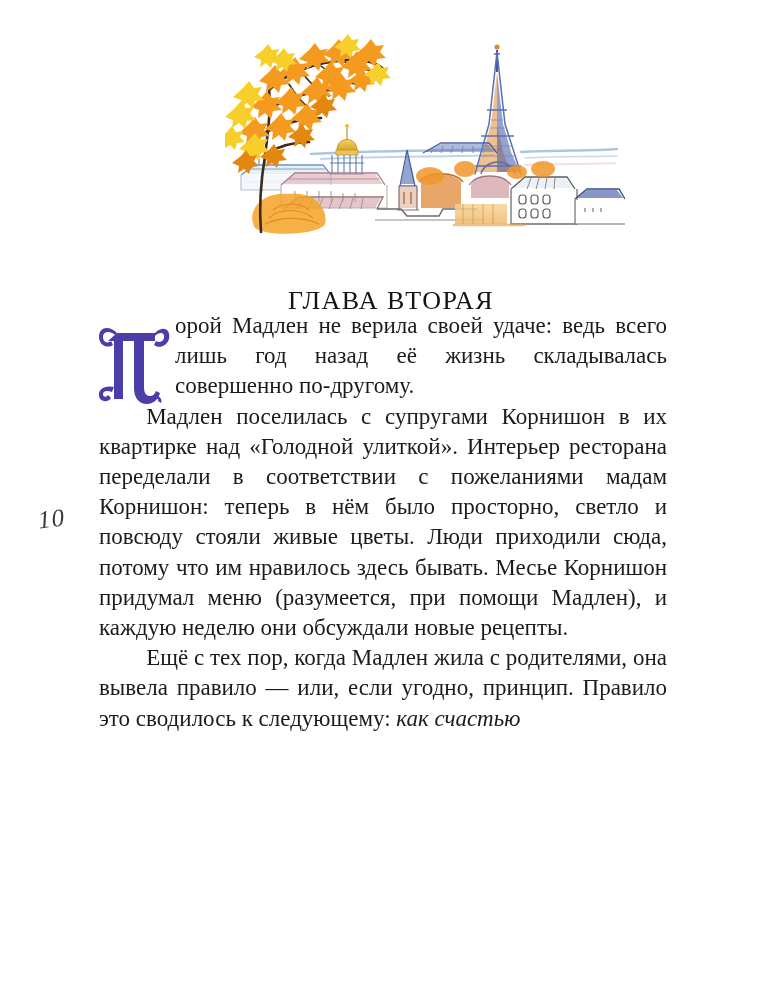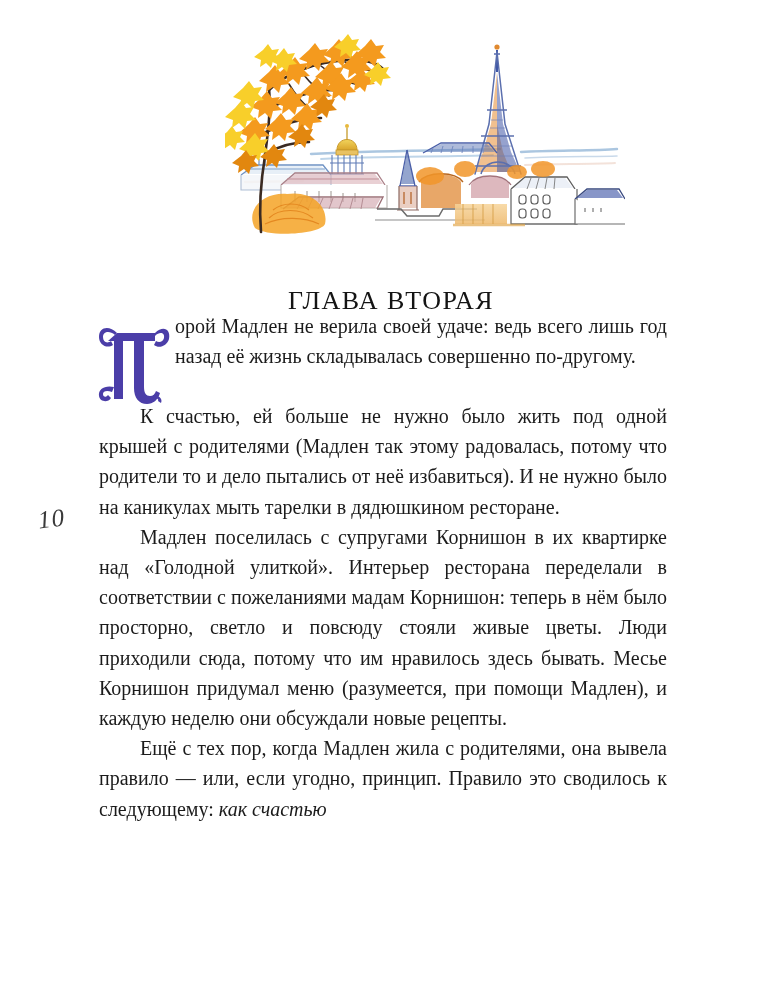--- a/index.html
+++ b/index.html
@@ -67,21 +67,21 @@
 
   
   .textblock {
     position: absolute;
     left: 99px;
     top: 311px;
     width: 568px;
   }
   .textblock p {
     margin: 0;
-    font-size: 20px;
+    font-size: 23px;
     line-height: 30.2px;
     text-align: justify;
     text-justify: inter-word;
     text-indent: 2.05em;
     hyphens: manual;
   }
   .textblock p.no-indent {
     text-indent: 0;
   }
   .textblock p + p {
@@ -379,23 +379,20 @@
 
             <path d="M17 72 C8 70, 1 74, 2 81 C3 87, 11 88, 14 83 l-3 -3 c-2 3 -5 2 -5 -1 0 -3 4 -4 9 -2 z"></path>
 
             <path d="M56 80 C62 80, 66 84, 64 88 l-3 -2 c1 -2 -1 -3 -4 -3 z"></path>
           </g>
         </svg>
       </span>
       <span>орой Мадлен не верила своей удаче: ведь всего лишь год назад её жизнь складывалась совершенно по-другому.</span>
     </p>
 
-    <p>
-      <span>К счастью, ей больше не нужно было жить под одной крышей с родителями (Мадлен так этому радовалась, потому что родители то и дело пытались от неё избавиться). И не нужно было на каникулах мыть тарелки в дядюшкином ресторане.</span>
-    </p>
 
     <p>
       <span>Мадлен поселилась с супругами Корнишон в их квартирке над «Голодной улиткой». Интерьер ресторана переделали в соответствии с пожеланиями мадам Корнишон: теперь в нём было просторно, светло и повсюду стояли живые цветы. Люди приходили сюда, потому что им нравилось здесь бывать. Месье Корнишон придумал меню (разумеется, при помощи Мадлен), и каждую неделю они обсуждали новые рецепты.</span>
     </p>
 
     <p>
       <span>Ещё с тех пор, когда Мадлен жила с родителями, она вывела правило — или, если угодно, принцип. Правило это сводилось к следующему: </span><span class="ital">как счастью</span>
     </p>
 
   </div>

